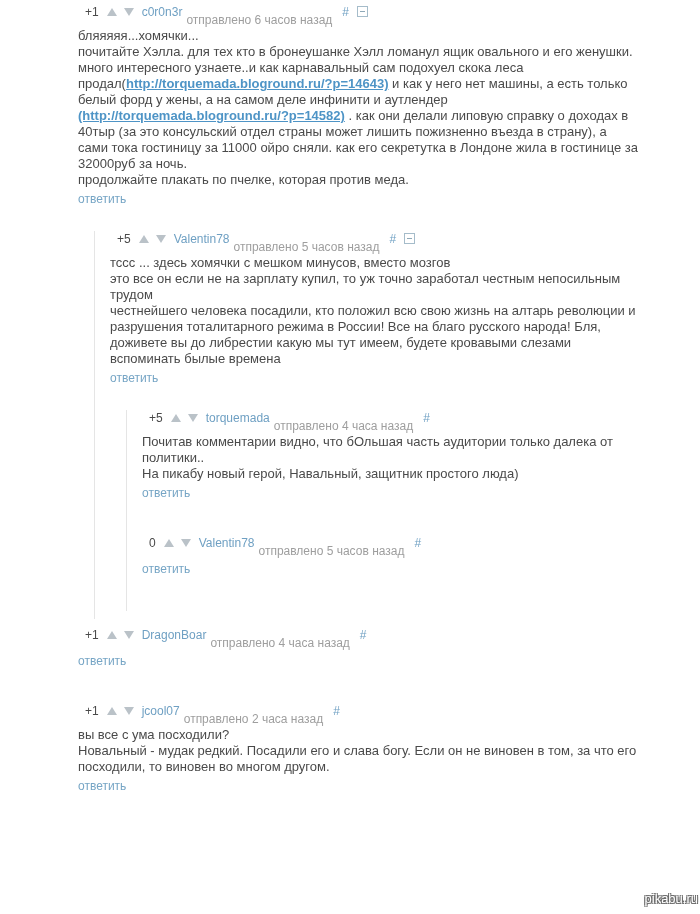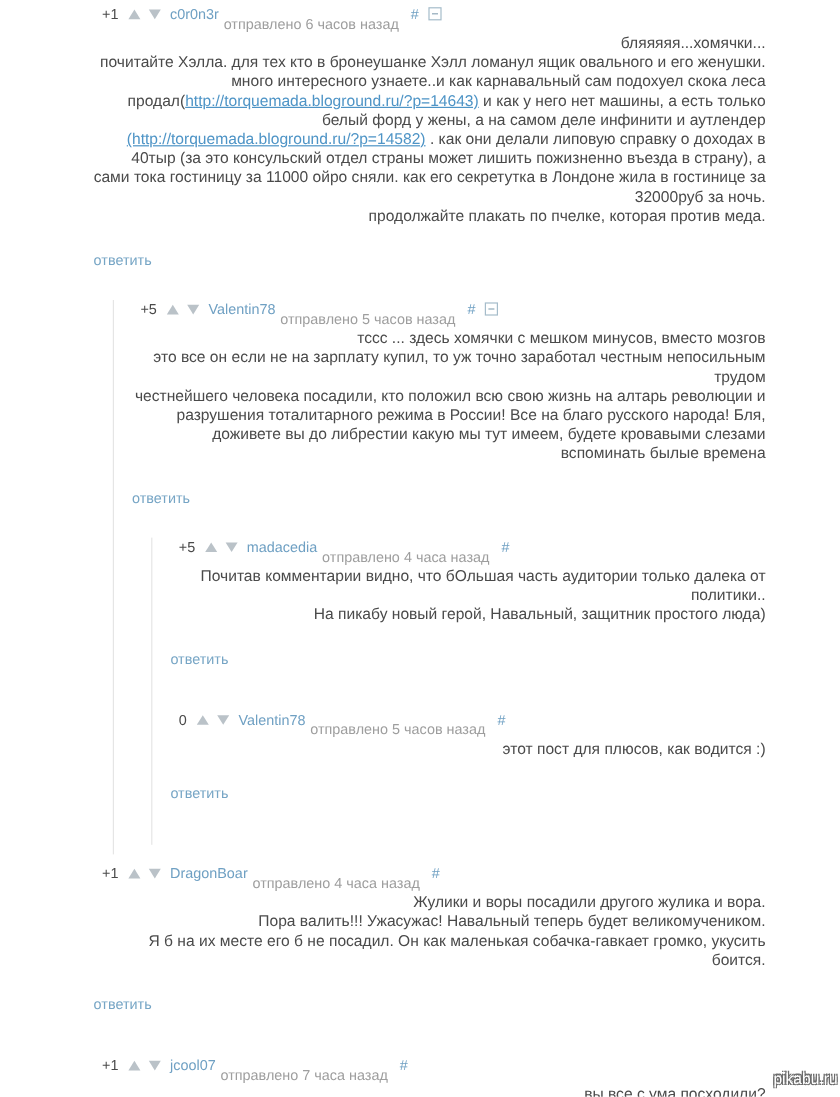--- a/index.html
+++ b/index.html
@@ -18,23 +18,23 @@
   .c-header { display: flex; align-items: center; gap: 8px; padding-left: 7px; margin-bottom: 9px; height: 15px; }
   .rating { font-size: 12px; color: #4a4a4a; }
   .arr { width: 0; height: 0; cursor: pointer; }
   .arr-up   { border-left: 5px solid transparent; border-right: 5px solid transparent; border-bottom: 8px solid #bac2c8; }
   .arr-down { border-left: 5px solid transparent; border-right: 5px solid transparent; border-top: 8px solid #bac2c8; margin-left: -1px; }
   .author { color: #6fa0c3; font-size: 12px; text-decoration: none; cursor: pointer; }
   .meta { color: #9e9e9e; font-size: 12px; margin-left: -4px; margin-top: 16px; }
   .permalink { color: #6fa0c3; font-size: 12px; text-decoration: none; cursor: pointer; margin-left: 2px; }
   .collapse-box { width: 11px; height: 11px; border: 1px solid #a5bcca; position: relative; box-sizing: border-box; cursor: pointer; }
   .collapse-box::after { content: ""; position: absolute; left: 2px; right: 2px; top: 4px; border-top: 1px solid #8fa9b8; }
-  .c-body { font-size: 13px; line-height: 16px; color: #4a4a4a; white-space: pre-line; text-align: right; }
-  .c-body .link { color: #4e94c6; text-decoration: underline; cursor: pointer; }
-  .c-actions { margin-top: 20px; height: 16px; }
+  .c-body { font-size: 13px; line-height: 16px; color: #4a4a4a; white-space: pre-line; }
+  .c-body .link { color: #4e94c6; text-decoration: underline; cursor: pointer; font-weight: bold; }
+  .c-actions { margin-top: 1px; height: 16px; }
   .reply { font-size: 12px; color: #76a5c5; text-decoration: none; cursor: pointer; }
   .watermark {
     position: absolute; right: 2px; bottom: 8px;
     font-size: 13px; font-weight: normal; letter-spacing: 0px; color: #ffffff;
     text-shadow: -1px -1px 0 #6b6b6b, 1px -1px 0 #6b6b6b, -1px 1px 0 #6b6b6b, 1px 1px 0 #6b6b6b;
   }
 </style>
 </head>
 <body>
 
@@ -77,76 +77,72 @@
           <a class="reply">ответить</a>
         </div>
 
         <div class="children">
 
           <div class="comment">
             <div class="c-header">
               <span class="rating">+5</span>
               <span class="arr arr-up"></span>
               <span class="arr arr-down"></span>
-              <a class="author">madacedia</a>
+              <a class="author">torquemada</a>
               <span class="meta">отправлено 4 часа назад</span>
               <a class="permalink">#</a>
             </div>
             <div class="c-body"><span>Почитав комментарии видно, что бОльшая часть аудитории только далека от политики..
 На пикабу новый герой, Навальный, защитник простого люда)</span></div>
             <div class="c-actions">
               <a class="reply">ответить</a>
             </div>
           </div>
 
           <div class="comment">
             <div class="c-header">
               <span class="rating">0</span>
               <span class="arr arr-up"></span>
               <span class="arr arr-down"></span>
               <a class="author">Valentin78</a>
               <span class="meta">отправлено 5 часов назад</span>
               <a class="permalink">#</a>
             </div>
-            <div class="c-body"><span>этот пост для плюсов, как водится :)</span></div>
             <div class="c-actions">
               <a class="reply">ответить</a>
             </div>
           </div>
 
         </div>
       </div>
 
     </div>
   </div>
 
   <div class="comment">
     <div class="c-header">
       <span class="rating">+1</span>
       <span class="arr arr-up"></span>
       <span class="arr arr-down"></span>
       <a class="author">DragonBoar</a>
       <span class="meta">отправлено 4 часа назад</span>
       <a class="permalink">#</a>
     </div>
-    <div class="c-body"><span>Жулики и воры посадили другого жулика и вора.
-Пора валить!!! Ужасужас! Навальный теперь будет великомучеником.
-Я б на их месте его б не посадил. Он как маленькая собачка-гавкает громко, укусить боится.</span></div>
     <div class="c-actions">
       <a class="reply">ответить</a>
     </div>
   </div>
 
   <div class="comment">
     <div class="c-header">
       <span class="rating">+1</span>
       <span class="arr arr-up"></span>
       <span class="arr arr-down"></span>
       <a class="author">jcool07</a>
-      <span class="meta">отправлено 7 часа назад</span>
+      <span class="meta">отправлено 2 часа назад</span>
       <a class="permalink">#</a>
     </div>
     <div class="c-body"><span>вы все с ума посходили?
 Новальный - мудак редкий. Посадили его и слава богу. Если он не виновен в том, за что его посходили, то виновен во многом другом.</span></div>
     <div class="c-actions">
       <a class="reply">ответить</a>
     </div>
   </div>
 
 </div>

